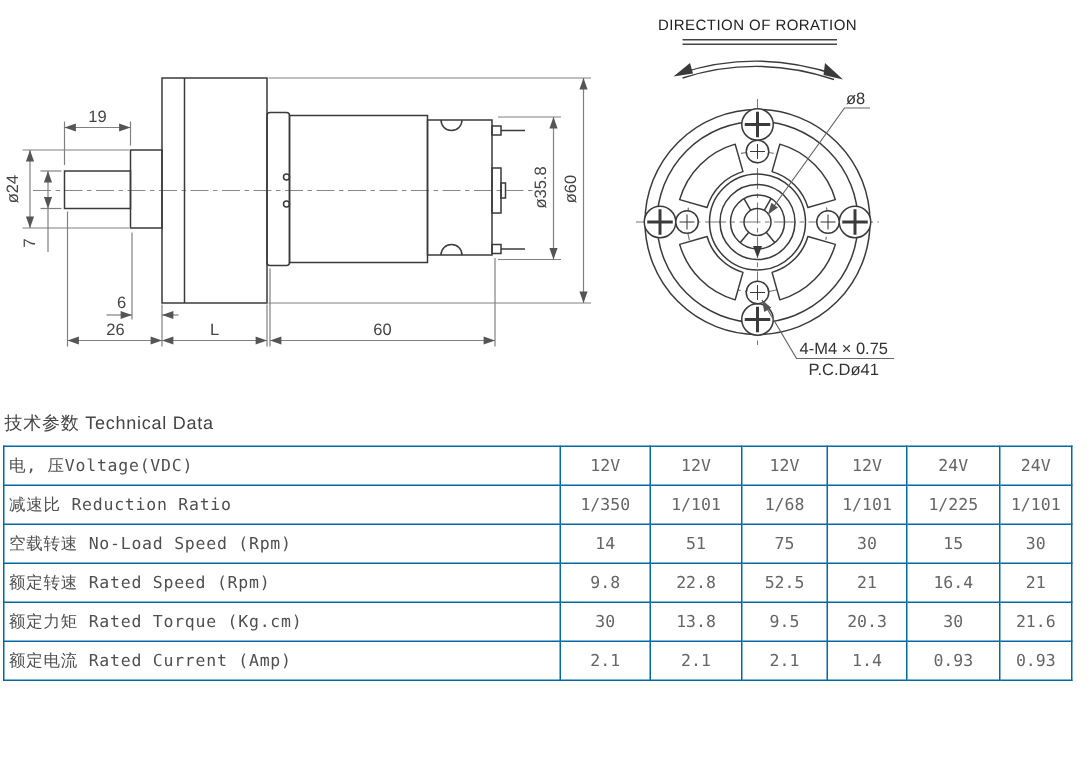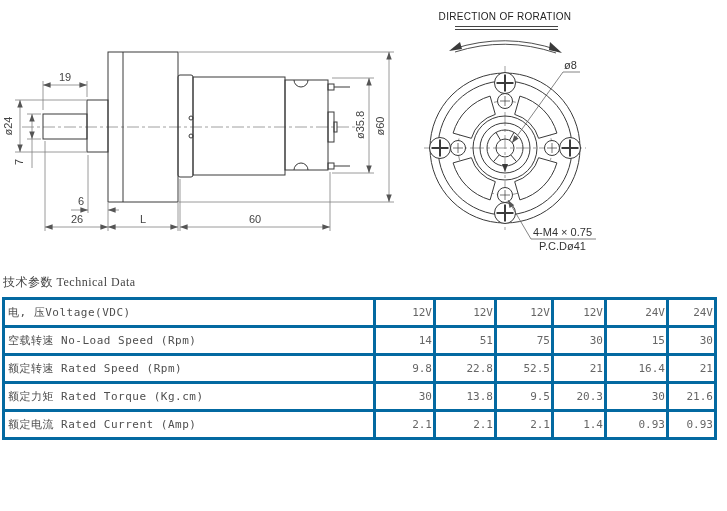--- a/index.html
+++ b/index.html
@@ -1,23 +1,23 @@
 <!DOCTYPE html>
 <html><head>
 <meta charset="utf-8">
 <style>
   html,body{margin:0;padding:0;background:#fff;}
   body{width:727px;height:511px;position:relative;font-family:"Liberation Sans",sans-serif;overflow:hidden;}
   #drawing{position:absolute;left:0;top:0;}
   #tech{position:absolute;left:2px;top:274px;width:712px;}
-  #tech .title{font-family:Liberation Serif, serif;font-size:12px;color:#444;margin:0 0 6px 1px;letter-spacing:.5px;}
+  #tech .title{font-family:Liberation Sans, sans-serif;font-size:12px;color:#444;margin:0 0 6px 1px;letter-spacing:.5px;}
   table.spec{border-collapse:collapse;table-layout:fixed;width:712px;}
-  table.spec td{border:3px solid #0369a1;height:23px;font-family:"DejaVu Sans Mono","Liberation Mono",monospace;font-size:11px;overflow:hidden;white-space:nowrap;}
+  table.spec td{border:1px solid #0369a1;height:23px;font-family:"DejaVu Sans Mono","Liberation Mono",monospace;font-size:11px;overflow:hidden;white-space:nowrap;}
   table.spec td.lbl{color:#4f4f4f;text-align:left;padding-left:3px;letter-spacing:.5px;}
-  table.spec td.val{color:#666;text-align:right;}
+  table.spec td.val{color:#666;text-align:center;}
   svg text{font-family:"Liberation Sans",sans-serif;}
   .dimtxt{font-size:11px;fill:#444;}
   .ann{font-size:11px;fill:#333;}
 </style>
 </head>
 <body>
 
 <svg id="drawing" width="727" height="270" viewBox="0 0 727 270">
   <defs>
     <marker id="arr" viewBox="0 0 10 10" refX="9.5" refY="5" markerWidth="10" markerHeight="8" orient="auto-start-reverse" markerUnits="userSpaceOnUse">
@@ -196,20 +196,29 @@
       <tr>
         <td class="lbl">电, 压Voltage(VDC)</td>
         <td class="val">12V</td>
         <td class="val">12V</td>
         <td class="val">12V</td>
         <td class="val">12V</td>
         <td class="val">24V</td>
         <td class="val">24V</td>
       </tr>
       <tr>
+        <td class="lbl">减速比 Reduction Ratio</td>
+        <td class="val">1/350</td>
+        <td class="val">1/101</td>
+        <td class="val">1/68</td>
+        <td class="val">1/101</td>
+        <td class="val">1/225</td>
+        <td class="val">1/101</td>
+      </tr>
+      <tr>
         <td class="lbl">空载转速 No-Load Speed (Rpm)</td>
         <td class="val">14</td>
         <td class="val">51</td>
         <td class="val">75</td>
         <td class="val">30</td>
         <td class="val">15</td>
         <td class="val">30</td>
       </tr>
       <tr>
         <td class="lbl">额定转速 Rated Speed (Rpm)</td>

